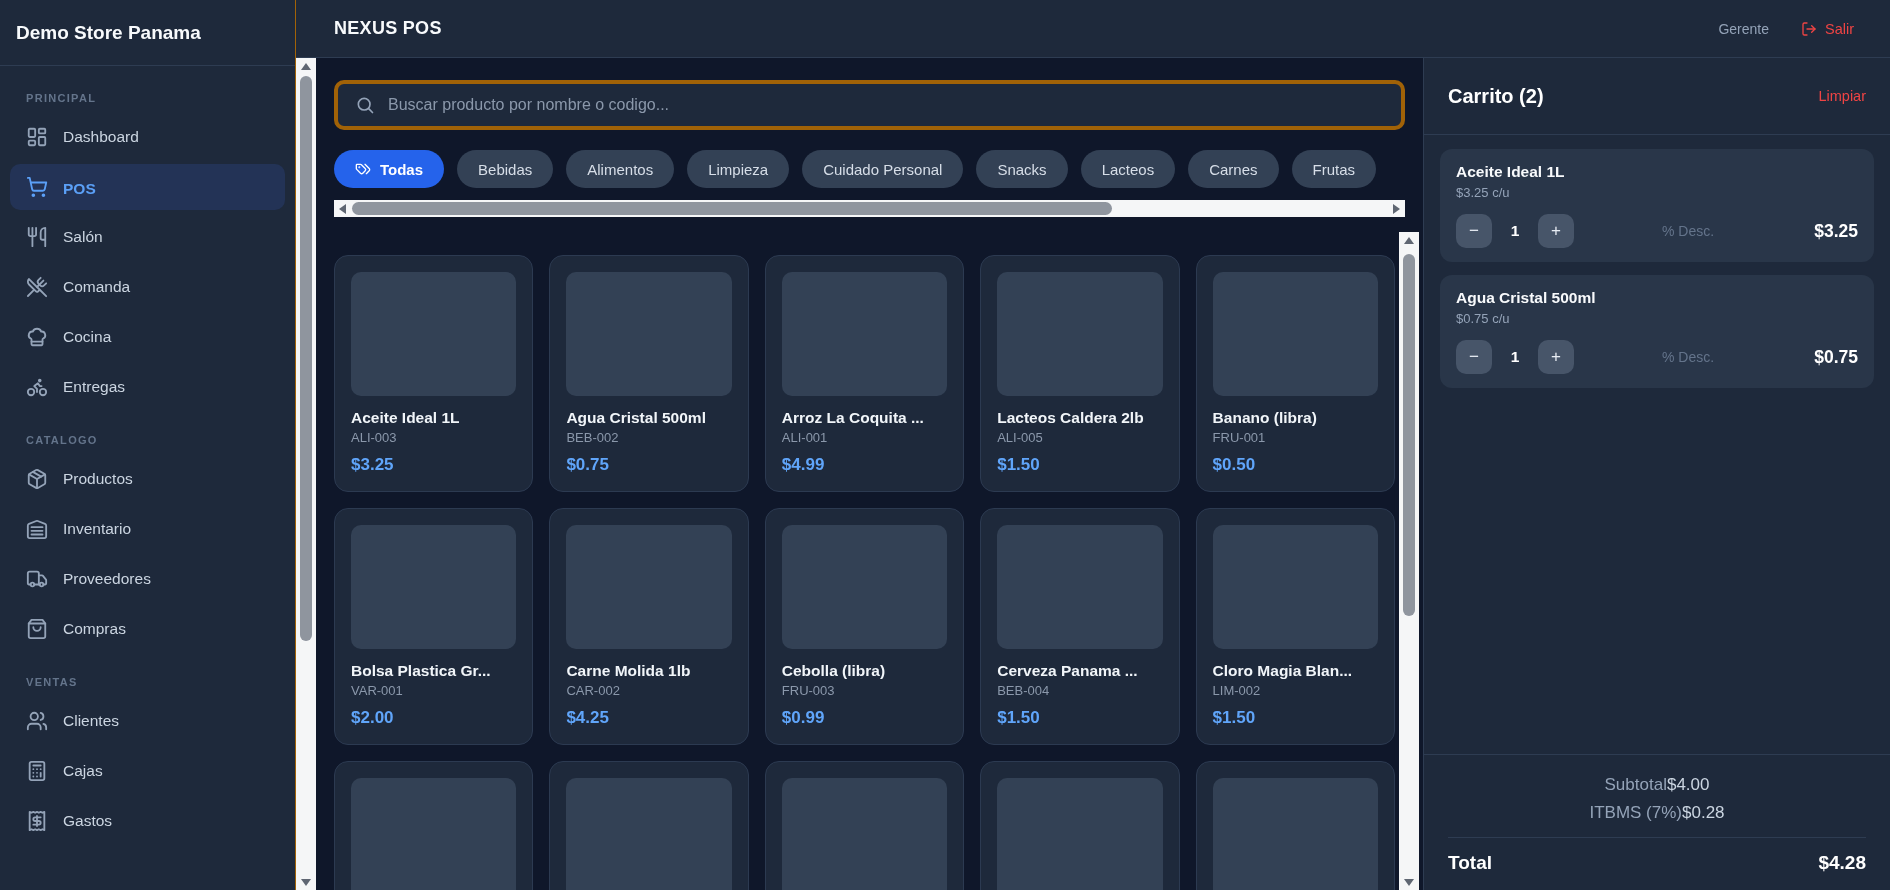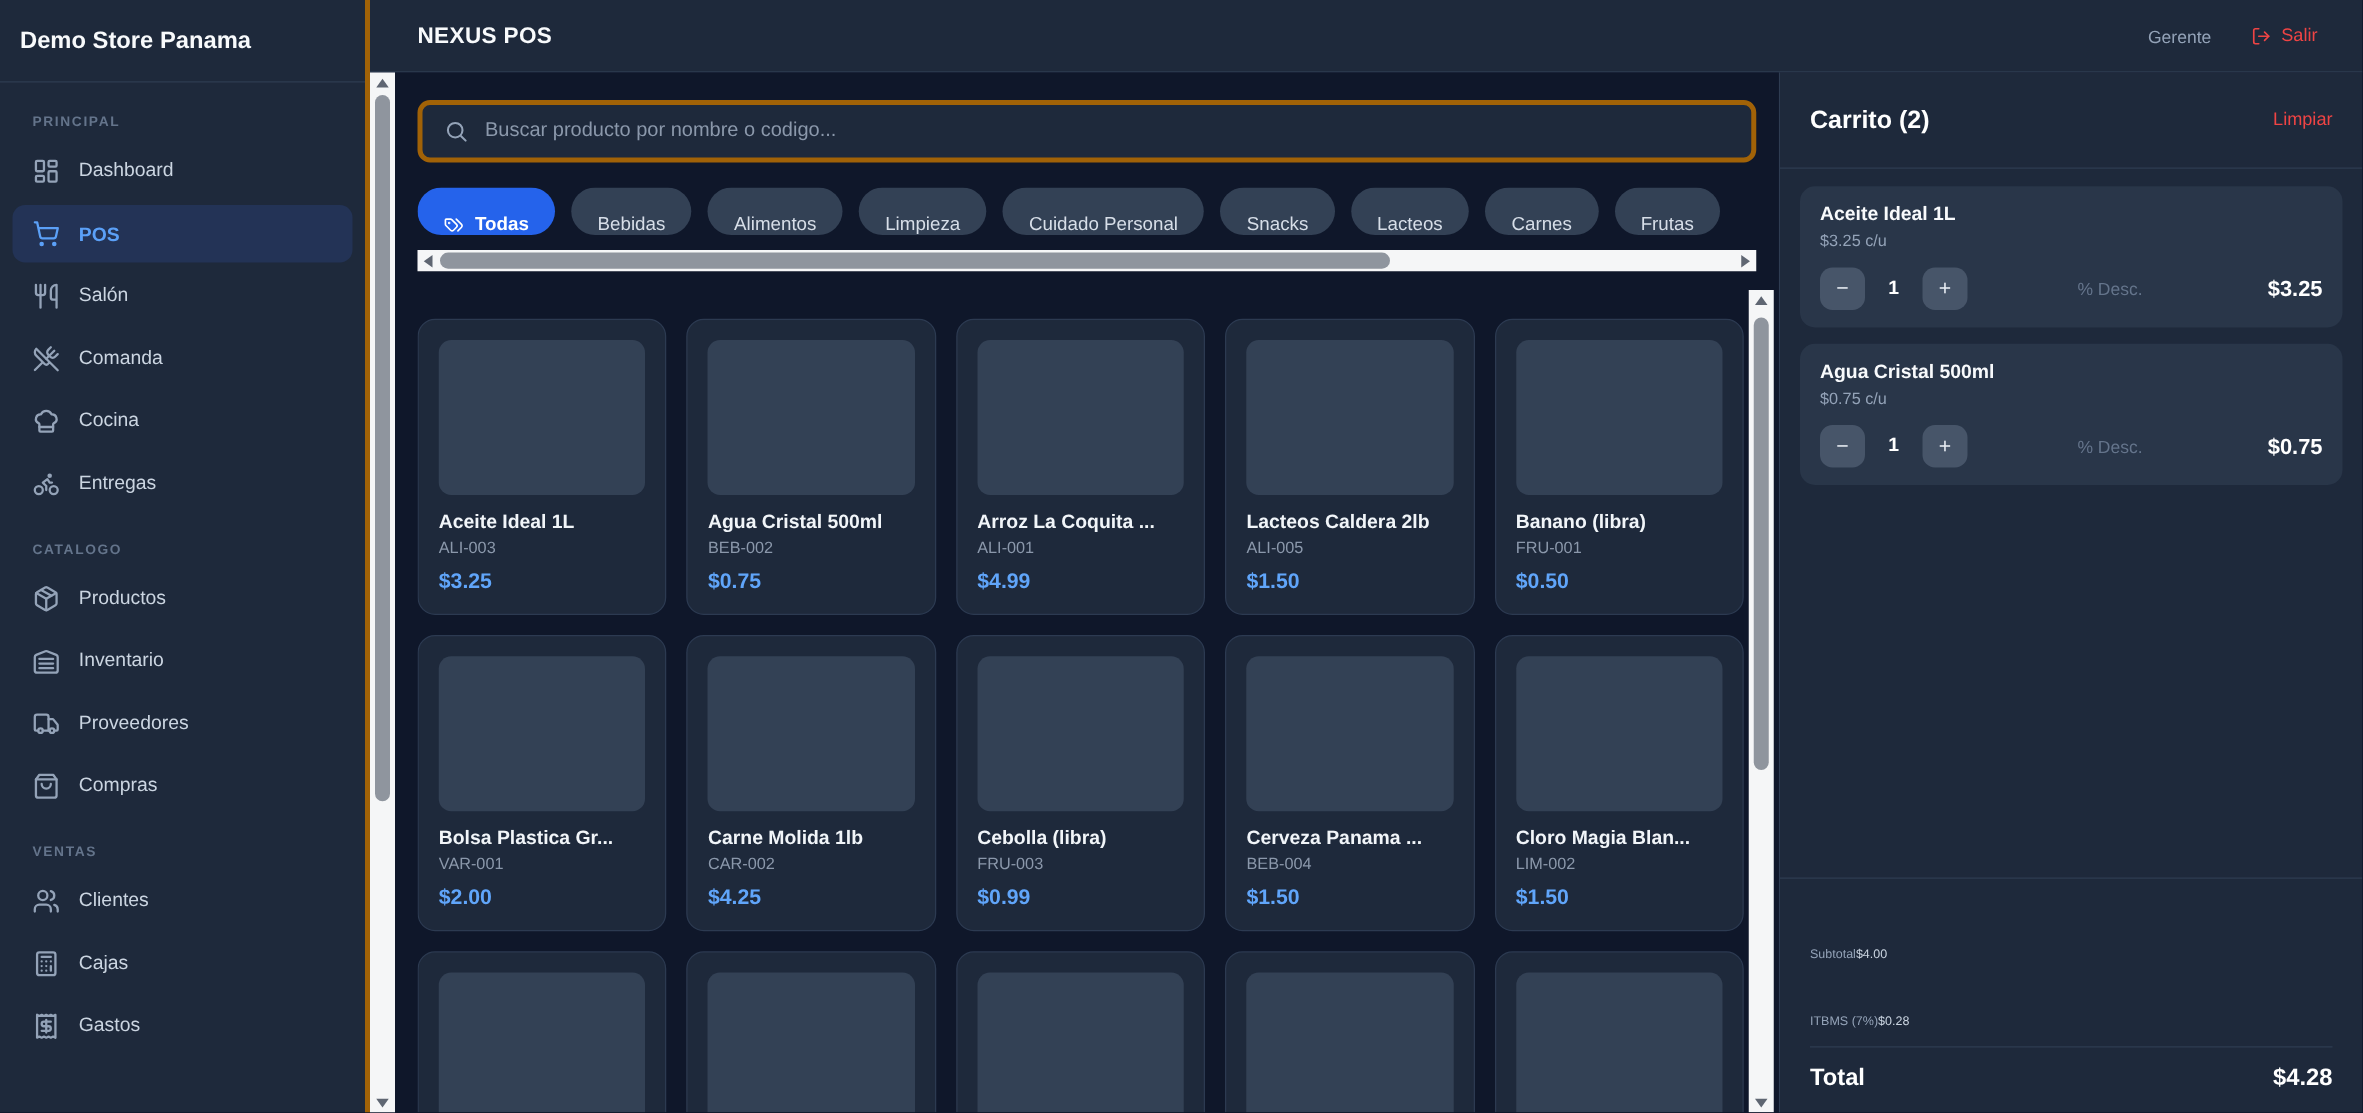--- a/index.html
+++ b/index.html
@@ -1,21 +1,21 @@
 <!DOCTYPE html>
 <html><head>
 <meta charset="utf-8">
 <style>
   * { box-sizing: border-box; margin: 0; padding: 0; }
   html,body { width:1890px; height:890px; overflow:hidden; background:#0f172a;
               font-family:"Liberation Sans", sans-serif; color:#e2e8f0; }
   .app { display:flex; width:1890px; height:890px; }
 
   
-  .sidebar { width:296px; min-width:296px; background:#1e293b; border-right:4px solid #a16207;
+  .sidebar { width:296px; min-width:296px; background:#1e293b; border-right:1px solid #a16207;
              display:flex; flex-direction:column; overflow:hidden; }
   .store-name { height:66px; min-height:66px; padding:0 16px; display:flex; align-items:center;
                 font-size:19px; font-weight:bold; color:#f8fafc; border-bottom:1px solid #2e3c52; }
   .nav { padding:6px 10px 0; overflow:hidden; }
   .nav-section-label { padding:20px 16px 10px; font-size:11px; font-weight:bold;
                        letter-spacing:1.3px; color:#64748b; }
   .nav-item { display:flex; align-items:center; gap:15px; padding:12px 16px; border-radius:10px;
               color:#cbd5e1; font-size:15.5px; margin-bottom:4px; cursor:pointer; }
   .nav-icon { width:22px; height:22px; color:#94a3b8; flex:none; display:flex; }
   .nav-icon svg { width:100%; height:100%; }
@@ -62,21 +62,21 @@
              display:flex; flex-direction:column; overflow:hidden; }
   .search-bar { height:50px; min-height:50px; background:#1e293b; border:4px solid #a16207;
                 border-radius:10px; display:flex; align-items:center; gap:13px; padding:0 17px; }
   .search-icon { width:20px; height:20px; color:#94a3b8; display:flex; }
   .search-icon svg { width:100%; height:100%; }
   .search-input { flex:1; background:transparent; border:none; outline:none; color:#e2e8f0;
                   font-size:16px; font-family:inherit; }
   .search-input::placeholder { color:#8b98ab; }
 
   .chips-row { display:flex; gap:13px; margin-top:20px; min-height:38px; overflow:hidden; }
-  .chip { height:38px; display:flex; align-items:flex-end; gap:9px; padding:0 21px; flex:none;
+  .chip { height:38px; display:flex; align-items:center; gap:9px; padding:0 21px; flex:none;
           background:#334155; color:#d7dee8; border:none; border-radius:19px; font-size:15px;
           font-family:inherit; white-space:nowrap; cursor:pointer; }
   .chip.active { background:#2563eb; color:#ffffff; font-weight:600; }
   .chip-icon { width:16px; height:16px; display:flex; }
   .chip-icon svg { width:100%; height:100%; }
 
   .grid-wrap { flex:1; overflow:hidden; margin-top:22px; padding-right:10px; }
   .grid { display:grid; grid-template-columns:repeat(5, 1fr); gap:16px; padding-top:16px; }
   .card { background:#1e293b; border:1px solid #2c3a51; border-radius:14px; padding:16px; cursor:pointer; }
   .card-img { height:124px; background:#334155; border-radius:10px; display:flex;
@@ -103,21 +103,21 @@
   .qty-btn { width:36px; height:34px; background:#475569; border:none; border-radius:10px;
              color:#e8edf4; font-size:17px; font-family:inherit; display:flex; align-items:center;
              justify-content:center; cursor:pointer; }
   .ci-qty { width:46px; text-align:center; font-weight:bold; font-size:15.5px; color:#ffffff; }
   .disc-input { flex:1; min-width:0; margin-left:8px; background:transparent; border:none; outline:none;
                 text-align:center; font-size:14px; color:#e2e8f0; font-family:inherit; }
   .disc-input::placeholder { color:#64748b; }
   .ci-total { font-weight:bold; font-size:17.5px; color:#ffffff; min-width:64px; text-align:right; }
 
   .cart-footer { border-top:1px solid #2e3c52; padding:16px 24px 0; }
-  .sum-row { display:flex; justify-content:flex-start; padding:4px 0; font-size:10px; color:#94a3b8;margin-top:35px; }
+  .sum-row { display:flex; justify-content:center; padding:4px 0; font-size:17px; color:#94a3b8; }
   .sum-val { color:#cbd5e1; }
   .total-row { display:flex; justify-content:space-between; border-top:1px solid #2e3c52;
                margin-top:10px; padding:14px 0 16px; font-size:19px; font-weight:bold; color:#ffffff; }
   .checkout-wrap { border-top:1px solid #2e3c52; padding:16px 24px 20px; }
   .checkout-btn { width:100%; height:56px; background:#20a64c; border:none; border-radius:14px;
                   color:#ffffff; font-size:18px; font-weight:bold; font-family:inherit; cursor:pointer; }
 </style>
 </head>
 <body>
 

